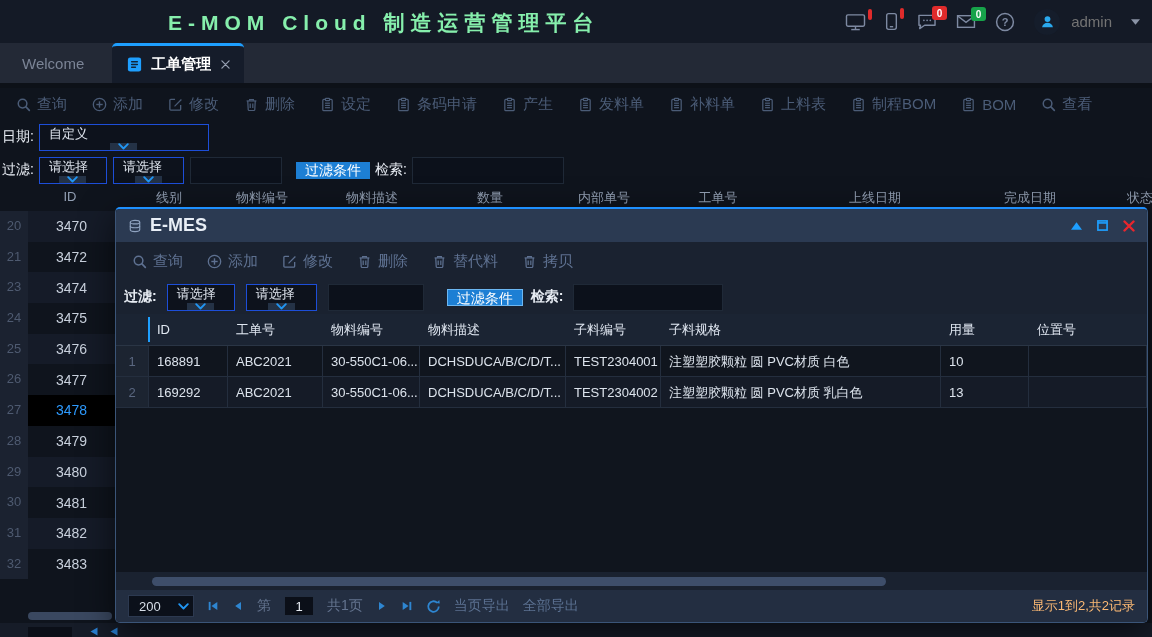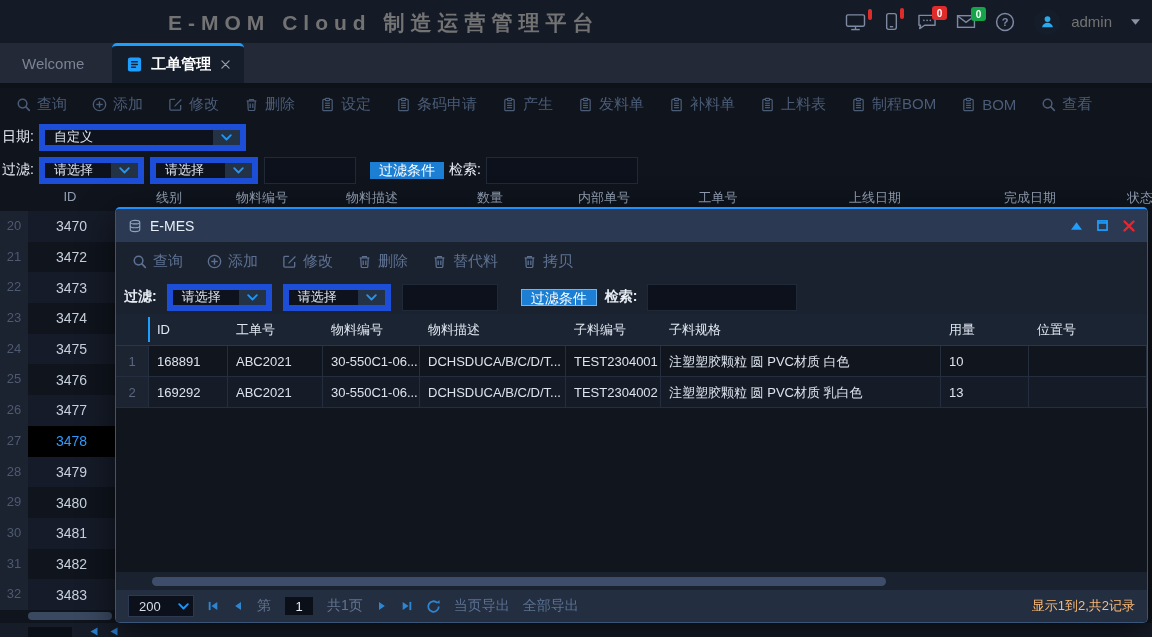--- a/index.html
+++ b/index.html
@@ -4,21 +4,21 @@
 <style>
   * { margin:0; padding:0; box-sizing:border-box; }
   body { background:#0e1219; font-family:"Liberation Sans","DejaVu Sans",sans-serif; }
   .screen { position:relative; width:1152px; height:637px; overflow:hidden;
             background:#0f141d; color:#dfe5ee; font-size:13px; }
   svg { display:block; }
 
   
   .app-header { position:absolute; top:0; left:0; width:100%; height:43px; background:#141a26; }
   .app-title { position:absolute; left:168px; top:0; height:43px; line-height:45px;
-               font-size:21px; font-weight:bold; letter-spacing:6px; color:#737373; white-space:nowrap;text-align:center; }
+               font-size:21px; font-weight:bold; letter-spacing:6px; color:#86efac; white-space:nowrap;text-align:center; }
   .header-right { position:absolute; right:12px; top:0; height:43px; display:flex; align-items:center; gap:19px; }
   .hicon { position:relative; color:#7e8aa2; display:flex; align-items:center; cursor:pointer; }
   .vbar { position:absolute; top:-4px; right:-6px; width:4px; height:11px; border-radius:2px; background:#e02b2b; }
   .pill { position:absolute; top:-7px; right:-10px; min-width:15px; height:14px; border-radius:3px;
           font-size:10px; font-weight:bold; color:#fff; display:flex; align-items:center; justify-content:center; padding:0 3px; }
   .pill.red { background:#e02b2b; } .pill.green { background:#17a34a; }
   .avatar { width:26px; height:26px; border-radius:50%; background:#151d2b; display:flex;
             align-items:center; justify-content:center; color:#2aa9ee; }
   .admin-name { color:#737373; font-size:15px; margin-left:-8px; }
   .caret { color:#8a93a5; }
@@ -33,21 +33,21 @@
 
   
   .main-toolbar { position:absolute; top:88px; left:0; width:100%; height:32px; display:flex;
                   align-items:center; gap:25px; padding-left:16px; color:#4b5c77; font-size:15px; }
   .tbi { display:flex; align-items:center; gap:6px; cursor:pointer; white-space:nowrap; }
   .tbi .ic { display:flex; }
 
   
   .frow { position:absolute; left:0; display:flex; align-items:center; height:28px; }
   .flabel { color:#e8edf4; font-size:14px; margin-right:5px; }
-  .sel { display:flex; align-items:center; height:27px; background:#0d121c; border:6px solid #1d4ed8; cursor:pointer; }
+  .sel { display:flex; align-items:center; height:27px; background:#0d121c; border:1px solid #1d4ed8; cursor:pointer;flex-direction:column; }
   .sel .val { color:#dfe5ee; font-size:13px; padding:0 9px; }
   .sel .chev { width:27px; height:100%; background:#243246; color:#2196f3; display:flex;
                align-items:center; justify-content:center; }
   .inp { height:27px; background:#0c111b; border:1px solid #1f2937; color:#dfe5ee; font-size:13px; padding:0 6px;
          font-family:"Liberation Sans","DejaVu Sans",sans-serif; }
   .btn-blue { height:17px; padding:0 9px; background:#1d7fd4; color:#fff; font-size:14px; border:none;
               cursor:pointer; font-family:"Liberation Sans","DejaVu Sans",sans-serif; }
   .btn-blue.focused { border:1px solid #6cb7f2; }
 
   
@@ -74,21 +74,21 @@
   .bg-footer .tri { position:absolute; top:5px; width:0; height:0; border-left:4px solid transparent;
                     border-right:4px solid transparent; border-bottom:7px solid #2a7fd0;
                     transform:rotate(-90deg); cursor:pointer; }
 
   
   .modal { position:absolute; left:115px; top:207px; width:1033px; height:416px; background:#1a2230;
            border:1px solid #3b5578; border-top:2px solid #1e90ff; border-radius:5px;
            box-shadow:0 10px 34px rgba(0,0,0,.6); }
   .modal-titlebar { height:33px; background:#2b3a52; border-radius:4px 4px 0 0; display:flex;
                     align-items:center; padding:0 12px; gap:8px; cursor:move; }
-  .modal-title { font-size:14px; font-weight:normal; color:#e8eef6; }
+  .modal-title { font-size:18px; font-weight:bold; color:#e8eef6; }
   .mdb { color:#8fa3c0; display:flex; }
   .win-controls { margin-left:auto; display:flex; align-items:center; gap:15px; }
   .win-controls > span { display:flex; cursor:pointer; }
   .modal-toolbar { height:38px; display:flex; align-items:center; gap:24px; padding:0 16px;
                    color:#5e7191; font-size:15px; }
   .modal-filter { height:34px; display:flex; align-items:center; padding:0 8px; gap:5px; }
   .mtable-wrap { position:absolute; top:105px; left:0; right:0; bottom:50px; background:#10151e; overflow:hidden; }
   .mhead { display:flex; height:32px; line-height:32px; color:#e0e7f1; font-size:13px; position:relative;
            background:#1b2433; border-bottom:1px solid #2a3545; }
   .mhead::before { content:''; position:absolute; left:32px; top:3px; bottom:3px; width:2px; background:#1e9fff; }
@@ -409,24 +409,20 @@
 
   <div class="bgrow">
         <span class="rn">20</span>
         <span class="rid">3470</span>
       </div>
       <div class="bgrow">
         <span class="rn">21</span>
         <span class="rid">3472</span>
       </div>
       <div class="bgrow">
-        <span class="rn">22</span>
-        <span class="rid">3473</span>
-      </div>
-      <div class="bgrow">
         <span class="rn">23</span>
         <span class="rid">3474</span>
       </div>
       <div class="bgrow">
         <span class="rn">24</span>
         <span class="rid">3475</span>
       </div>
       <div class="bgrow">
         <span class="rn">25</span>
         <span class="rid">3476</span>

